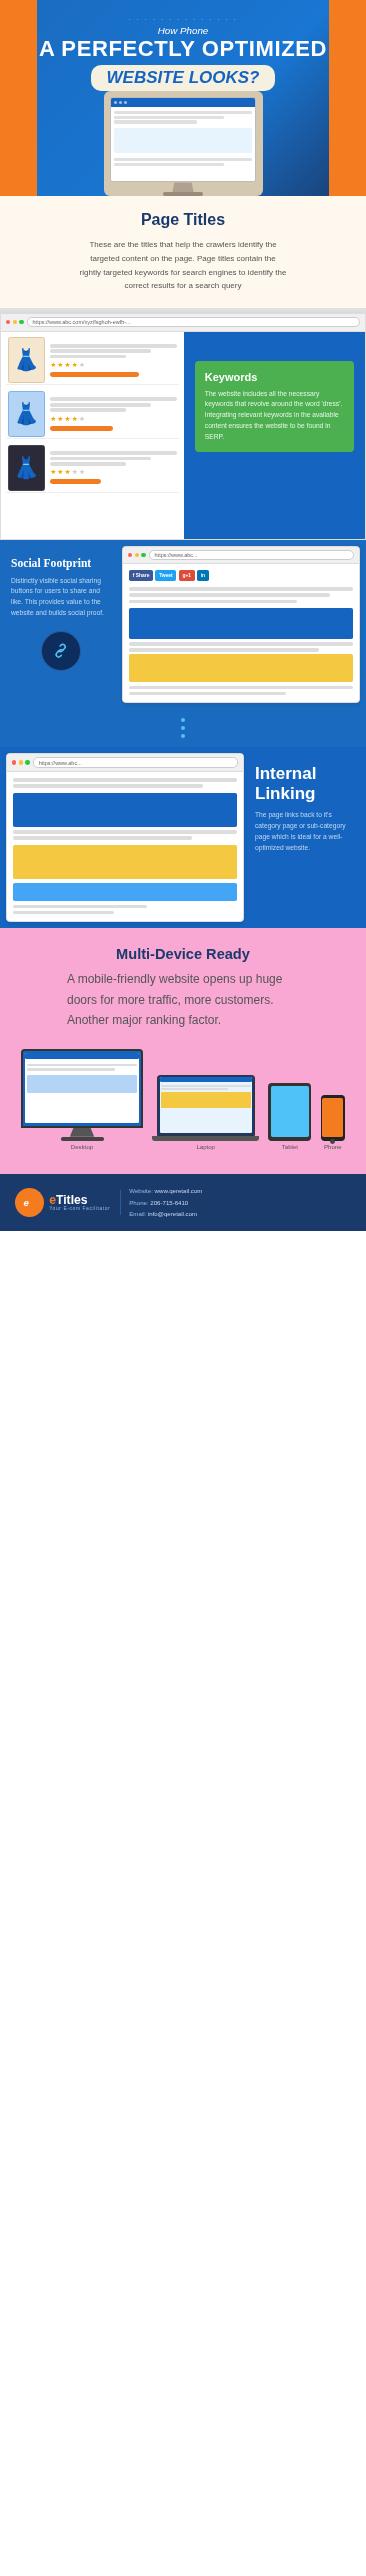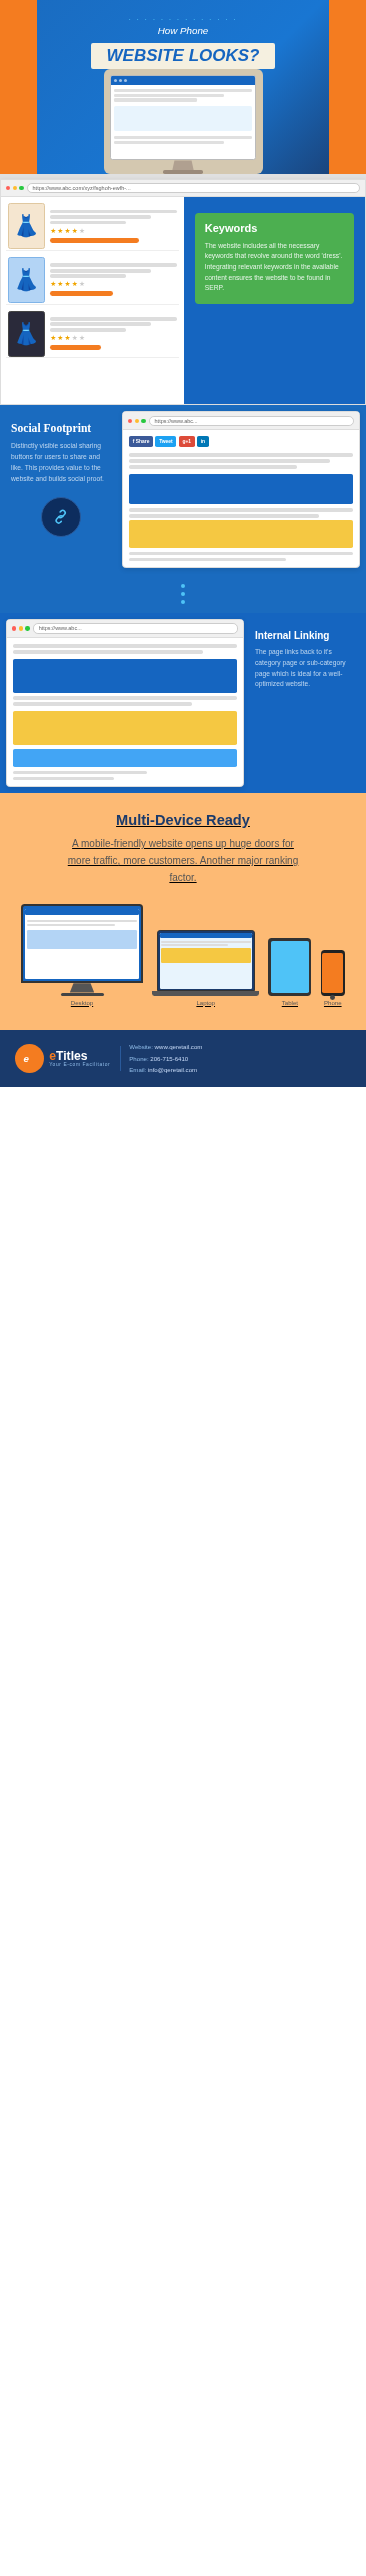--- a/index.html
+++ b/index.html
@@ -350,21 +350,22 @@
 <body>
 
 <div class="full-page">
 
   <div class="hero-inner">
     <div class="hero-left-stripe"></div>
     <div class="hero-right-stripe"></div>
     <div class="hero-content" style="position:relative;z-index:2;text-align:center;">
       <div class="dots-deco">· · · · · · · · · · · · · ·</div>
       <div style="font-size:9.8px;color:#fff;font-style:italic;margin-bottom:1.8px;">How Phone</div>
-      <div style="display:inline-block;background:#f5f0e0;color:#1565c0;font-size:17px;font-weight:900;font-style:italic;padding:3.1px 15.3px;margin-top:4.9px;border-radius:2px;">WEBSITE LOOKS?</div>
+      <div style="font-size:22px;font-weight:900;color:#fff;text-transform:uppercase;line-height:1;letter-spacing:0.6px;">A PERFECTLY OPTIMIZED</div>
+      <div style="display:inline-block;background:#f5f0e0;color:#1565c0;font-size:17px;font-weight:900;font-style:italic;padding:3.1px 15.3px;margin-top:4.9px;border-radius:10px;">WEBSITE LOOKS?</div>
     </div>
     <div class="hero-monitor-wrapper">
       <div class="monitor-wrap">
         <div class="monitor-display">
           <div class="monitor-toolbar">
             <div class="mtb-dot"></div>
             <div class="mtb-dot"></div>
             <div class="mtb-dot"></div>
           </div>
           <div class="monitor-content">
@@ -375,20 +376,24 @@
             <div class="mc-line screen-line-w100" style="margin-top:3.1px;"></div>
             <div class="mc-line screen-line-w80"></div>
           </div>
         </div>
         <div class="monitor-foot-stand"></div>
         <div class="monitor-foot-base"></div>
       </div>
     </div>
   </div>
 
+  <div class="page-titles-section">
+    <h2 class="section-heading">Page Titles</h2>
+    <p class="section-desc">These are the titles that help the crawlers identify the targeted content on the page. Page titles contain the rightly targeted keywords for search engines to identify the correct results for a search query</p>
+  </div>
 
   <div style="background:#e0e0e0;padding:4.9px 0 0 0;">
     <div class="full-browser" style="margin:0;border-radius:0;">
       <div class="full-browser-bar">
         <div class="browser-circles">
           <div class="bc bc-r"></div>
           <div class="bc bc-y"></div>
           <div class="bc bc-g"></div>
         </div>
         <div class="url-bar">https://www.abc.com/xyz/fsghoh-ewfh-...</div>
@@ -458,21 +463,21 @@
                   <span class="star empty">★</span>
                   <span class="star empty">★</span>
                 </div>
                 <div class="price-bar" style="width:40%;"></div>
               </div>
             </div>
           </div>
         </div>
 
         <div style="flex:1;background:#1565c0;padding:15.3px 11px;">
-          <div style="background:#4caf50;border-radius:3.7px;padding:9.8px;">
+          <div style="background:#4caf50;border-radius:3.7px;padding:9.8px;margin-top:14px;">
             <h3 style="font-size:11px;font-weight:800;color:#fff;margin-bottom:6.1px;">Keywords</h3>
             <p style="font-size:6.7px;color:#e8f5e9;line-height:1.6;">The website includes all the necessary keywords that revolve around the word 'dress'. Integrating relevant keywords in the available content ensures the website to be found in SERP.</p>
           </div>
         </div>
       </div>
     </div>
   </div>
 
   <div style="background:#1a6bbf;display:flex;">
 
@@ -554,28 +559,28 @@
           <div style="height:3.7px;background:#ddd;border-radius:1.8px;margin-bottom:4.9px;width:80%;"></div>
           <div style="height:34px;background:#f5c842;border-radius:1.8px;margin-bottom:3.7px;"></div>
           <div style="height:18.3px;background:#42a5f5;border-radius:1.8px;margin-bottom:3.7px;"></div>
           <div style="height:3.7px;background:#ddd;border-radius:1.8px;margin-bottom:2.4px;width:60%;"></div>
           <div style="height:3.7px;background:#ddd;border-radius:1.8px;width:45%;"></div>
         </div>
       </div>
     </div>
 
     <div style="flex:0 0 122px;padding:17px 11px;">
-      <h2 style="font-size:10px;font-weight:800;color:#fff;margin-bottom:6.1px;">Internal Linking</h2>
+      <h2 style="font-size:17px;font-weight:800;color:#fff;margin-bottom:6.1px;">Internal Linking</h2>
       <p style="font-size:6.7px;color:#c0d8f0;line-height:1.6;">The page links back to it's category page or sub-category page which is ideal for a well-optimized website.</p>
     </div>
   </div>
 
-  <div style="background:#fdba74;padding:18.3px 18.3px 12.2px;text-decoration:underline;">
+  <div style="background:#f9a8d4;padding:18.3px 18.3px 12.2px;">
     <h2 style="font-size:14.6px;font-weight:800;color:#1a3a6b;text-align:center;margin-bottom:7.3px;">Multi-Device Ready</h2>
-    <p style="font-size:10px;color:#555;text-align:center;line-height:1.7;max-width:232px;margin:0 auto 12.2px;">A mobile-friendly website opens up huge doors for more traffic, more customers. Another major ranking factor.</p>
+    <p style="font-size:12px;color:#555;text-align:left;line-height:1.7;max-width:232px;margin:0 auto 12.2px;">A mobile-friendly website opens up huge doors for more traffic, more customers. Another major ranking factor.</p>
 
     <div style="display:flex;align-items:flex-end;justify-content:center;gap:9.2px;padding:6.1px 0 12.2px;">
 
       <div class="device-desktop">
         <div class="desktop-screen">
           <div class="desktop-screen-inner">
             <div style="background:#1565c0;height:6.1px;margin-bottom:3.1px;border-radius:1.2px;"></div>
             <div style="padding:1.8px;display:flex;flex-direction:column;gap:1.8px;">
               <div style="height:2.4px;background:#ddd;border-radius:1.2px;"></div>
               <div style="height:2.4px;background:#ddd;border-radius:1.2px;width:80%;"></div>

